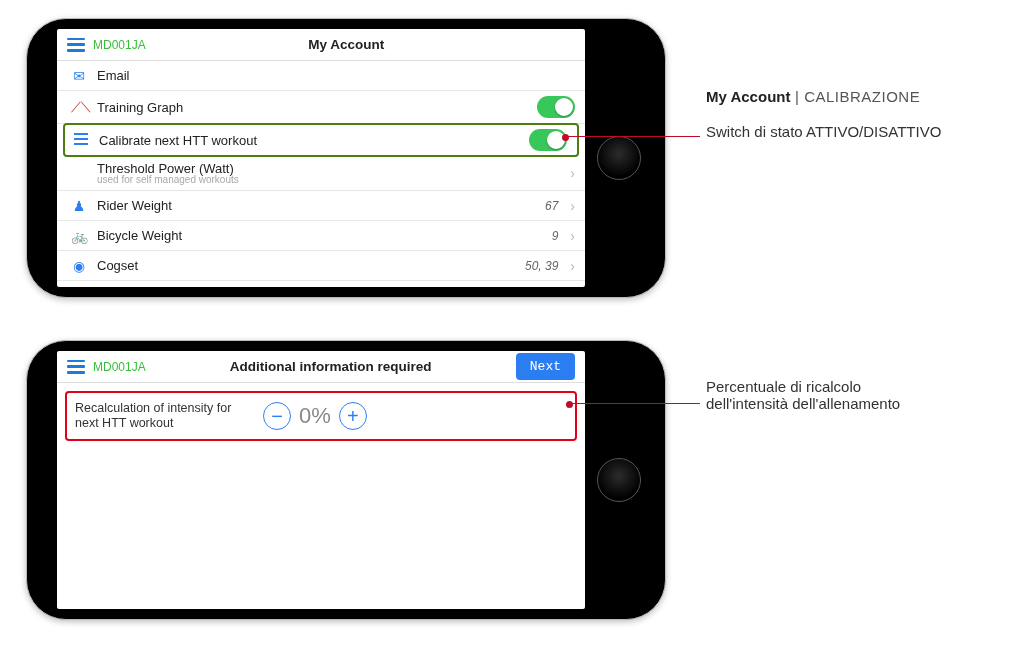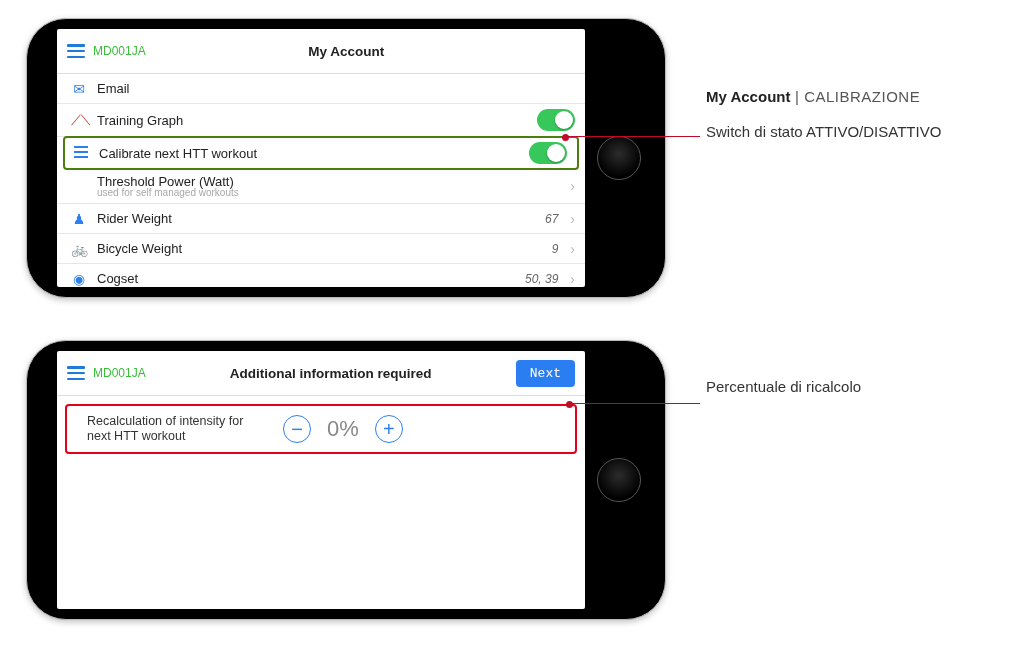--- a/index.html
+++ b/index.html
@@ -37,21 +37,21 @@
     transform: translateY(-50%);
     width: 44px; height: 44px;
     background: radial-gradient(circle at 50% 40%, #2c2c2c 0%, #000 70%);
     border: 1px solid #555;
     border-radius: 50%;
   }
 
   .nav {
     display: flex;
     align-items: center;
-    height: 45px;
+    height: 32px;
     padding: 0 10px;
     border-bottom: 1px solid #ddd;
     gap: 8px;
   }
   .menu-icon {
     width: 18px; height: 14px;
     display: flex; flex-direction: column;
     justify-content: space-between;
   }
   .menu-icon span { height: 2.5px; background: #1e7bd8; border-radius: 1px;}
@@ -96,22 +96,22 @@
     border: 2px solid #4d7c0f;
     border-radius: 4px;
     margin: -1px 6px;
     padding: 4px 10px 4px 8px;
   }
   .highlight-row + .row{}
 
   
   .calc-row{
     display:flex; align-items:center;
-    gap:16px;
-    padding: 8px 20px;
+    gap:8px;
+    padding: 8px 8px;
     margin: 8px 8px;
     border:2px solid #e3001b;
     border-radius:4px;
   }
   .calc-text{ font-size:12.5px; line-height:1.2; max-width:180px;}
   .circ-btn{
     width:28px; height:28px; border:1.5px solid #2d7ff0;
     border-radius:50%; color:#2d7ff0;
     display:flex; align-items:center; justify-content:center;
     font-size:20px; line-height:1;
@@ -241,13 +241,14 @@
 
 <div class="callout" style="left:706px; top:88px;">
   <div>
     <span class="bold">My Account</span><span class="light"> | CALIBRAZIONE</span>
   </div>
   <div style="margin-top:18px;">Switch di stato ATTIVO/DISATTIVO</div>
 </div>
 
 <div class="callout" style="left:706px; top:362px;">
   <div style="margin-top:16px;">Percentuale di ricalcolo</div>
+  <div>dell'intensità dell'allenamento</div>
 </div>
 
 </body></html>

